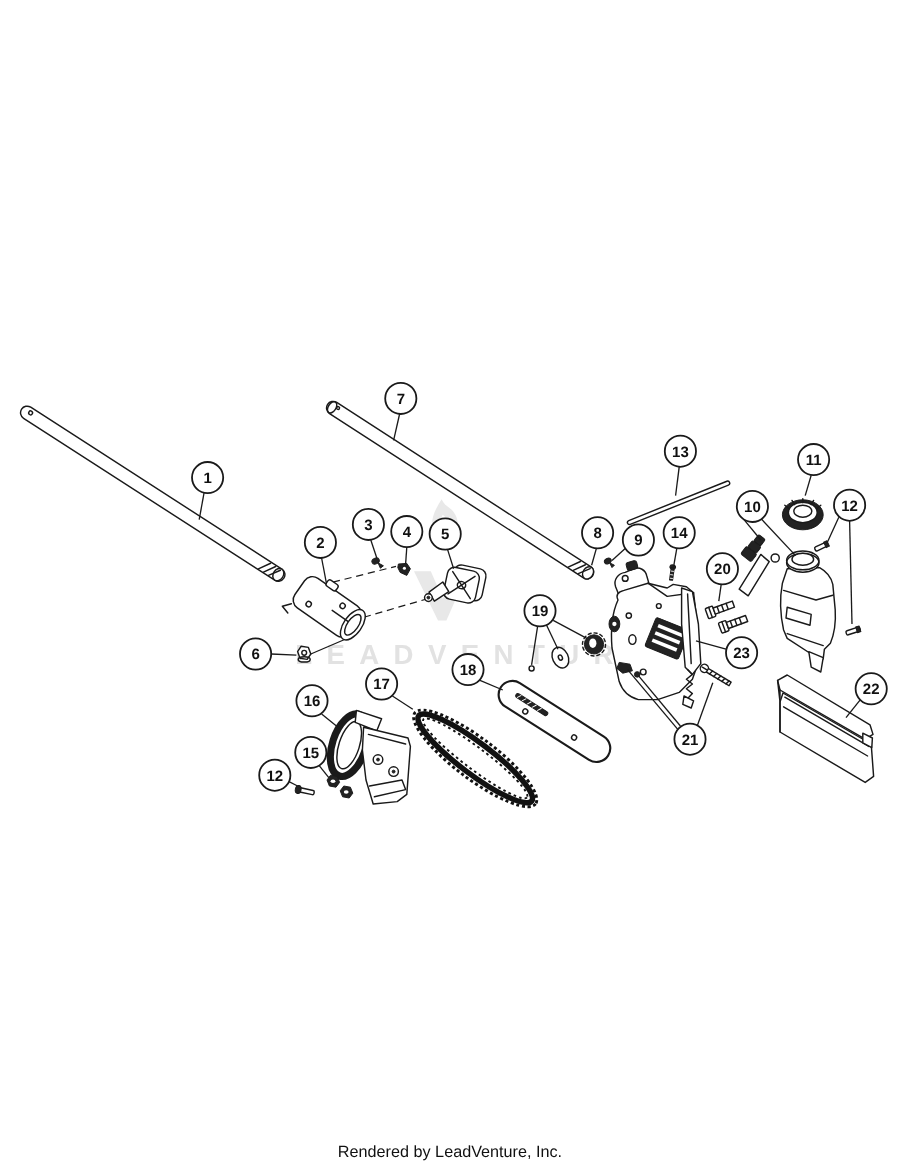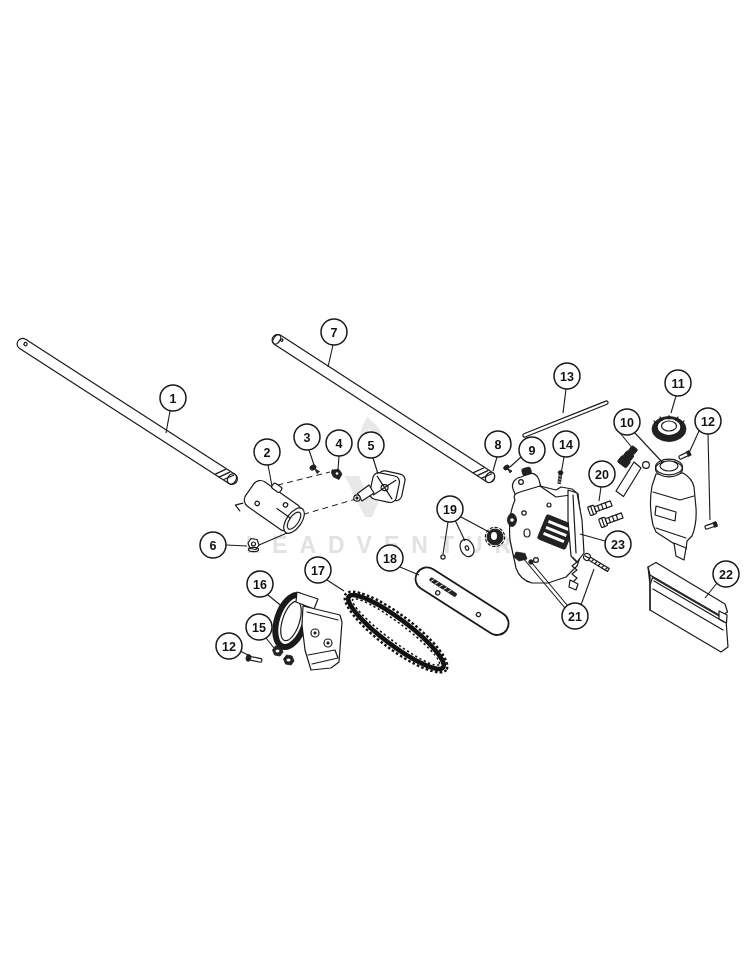--- a/index.html
+++ b/index.html
@@ -384,13 +384,14 @@
       <circle r="13"></circle>
           <text y="4.5">23</text>
         </g>
     <g class="callout" transform="translate(229,646)">
       <circle r="13"></circle>
           <text y="4.5">12</text>
         </g>
   </g>
 </svg>
 
+<div class="footer">Rendered by LeadVenture, Inc.</div>
 </div>
 
 </body></html>

